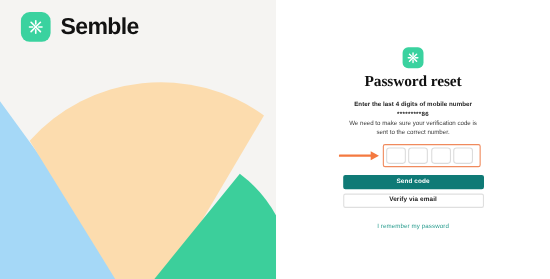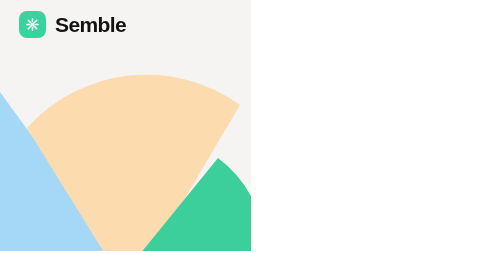--- a/index.html
+++ b/index.html
@@ -11,21 +11,20 @@
     height: 254px;
     overflow: hidden;
     font-family: "Liberation Sans", sans-serif;
     background: #ffffff;
   }
   .app {
     position: relative;
     width: 500px;
     height: 254px;
     display: flex;
-    flex-direction: column;
   }
 
   
   .left-panel {
     position: relative;
     width: 251px;
     height: 254px;
     background: #f5f4f2;
     overflow: hidden;
     flex: 0 0 251px;
@@ -258,20 +257,21 @@
             <line x1="6" y1="6" x2="18" y2="18"></line>
             <line x1="18" y1="6" x2="6" y2="18"></line>
             <line x1="12" y1="4" x2="12" y2="8.2"></line>
             <line x1="12" y1="15.8" x2="12" y2="20"></line>
             <line x1="4" y1="12" x2="8.2" y2="12"></line>
             <line x1="15.8" y1="12" x2="20" y2="12"></line>
           </g>
         </svg>
       </div>
 
+      <h1 class="page-title">Password reset</h1>
 
       <div class="field-label">Enter the last 4 digits of mobile number</div>
       <div class="masked-number">*********86</div>
       <p class="help-text">We need to make sure your verification code is sent to the correct number.</p>
 
       <div class="code-zone">
 
         <span class="pointer-arrow">
           <svg width="38" height="11" viewBox="0 0 38 11" xmlns="http://www.w3.org/2000/svg">
             <line x1="1" y1="5.5" x2="29" y2="5.5" stroke="#f4793f" stroke-width="2.2" stroke-linecap="round"></line>

